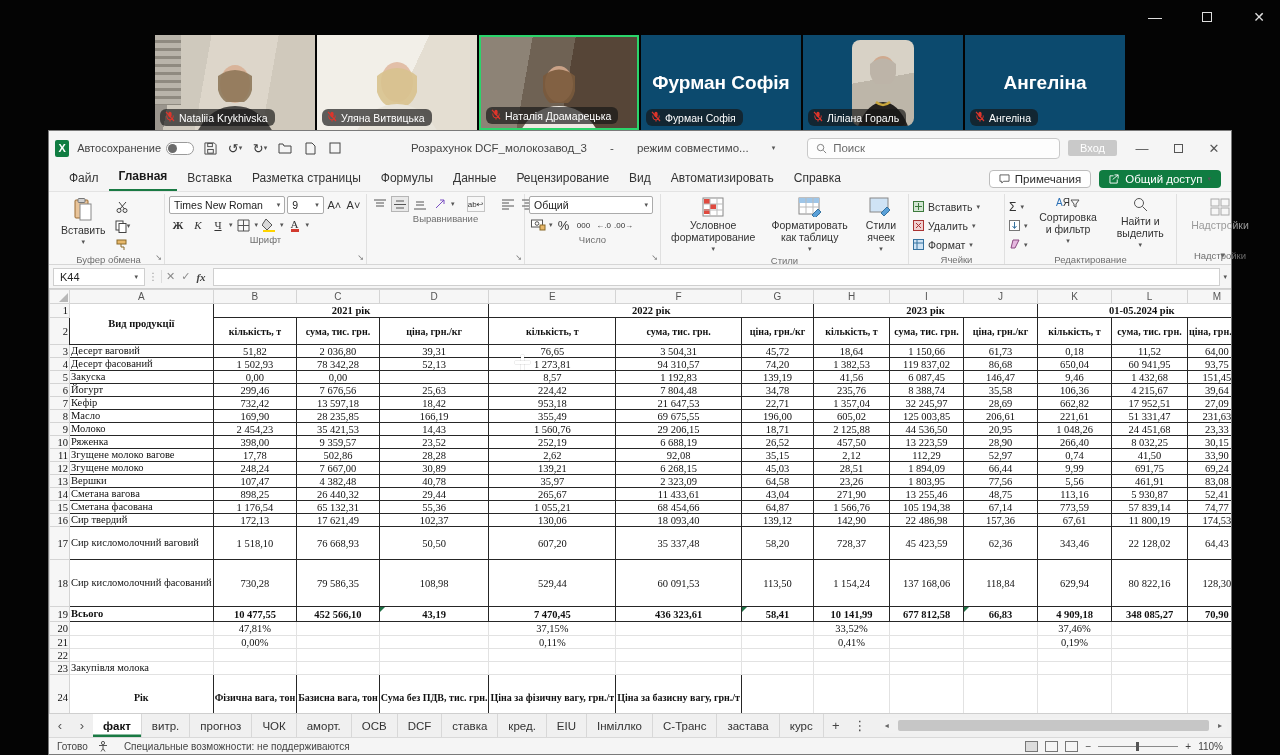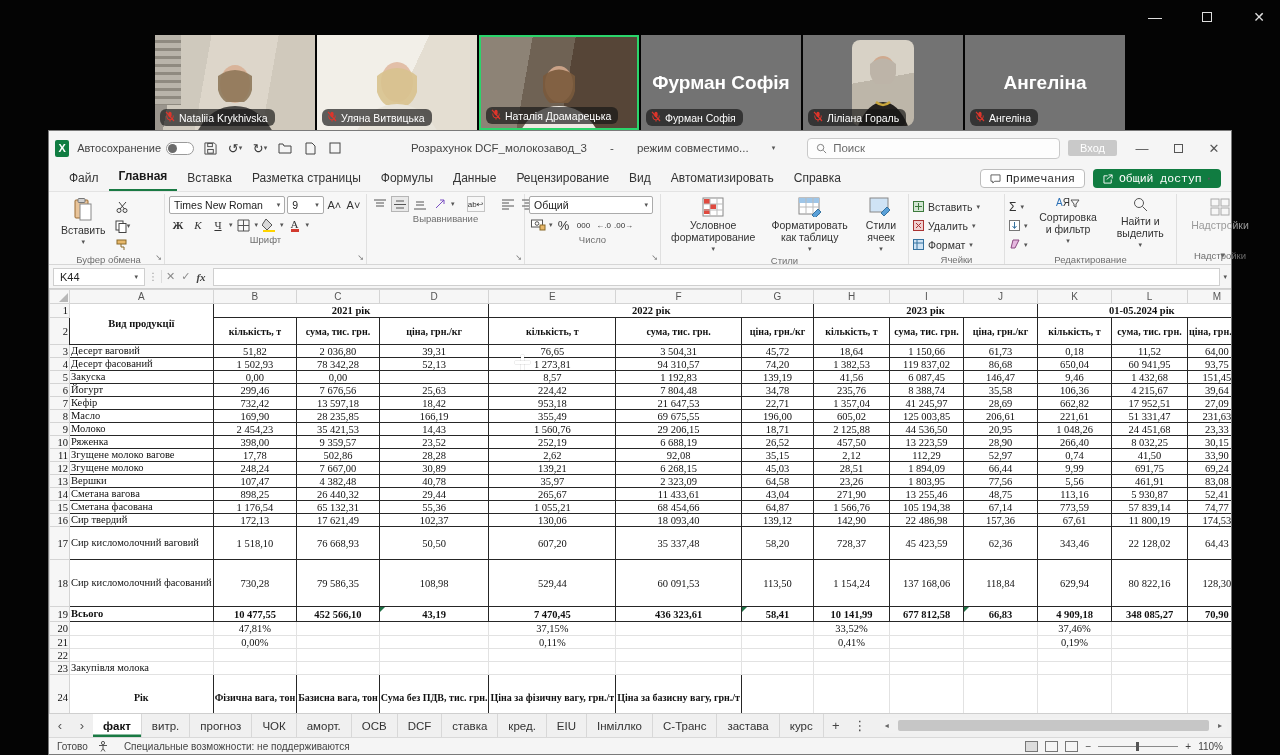--- a/index.html
+++ b/index.html
@@ -6,21 +6,21 @@
   html,body { width:1280px; height:755px; overflow:hidden; background:#000; font-family:"Liberation Sans",sans-serif; }
   .stage { position:relative; width:1280px; height:755px; background:#040404; }
 
   
   .os-controls { position:absolute; top:6px; right:8px; display:flex; gap:26px; color:#ddd; }
   .os-btn { width:26px; height:22px; display:flex; align-items:center; justify-content:center; font-size:14px; cursor:default; }
   .os-box { width:10px; height:10px; border:1.4px solid #ddd; }
 
   
   .video-strip { position:absolute; left:155px; top:35px; display:flex; gap:2px; }
-  .tile { position:relative; width:160px; height:95px; background:#737373; overflow:hidden; flex:none;text-align:right; }
+  .tile { position:relative; width:160px; height:95px; background:#0c4a6e; overflow:hidden; flex:none;text-align:right; }
   .tile.active { border:2px solid #2bd46b; }
   .tile-bg { position:absolute; inset:0; }
   .bg-v0 { background:linear-gradient(100deg,#9a958d 0 14%,#cfc9bd 14% 32%,#ddd6ca 32% 70%,#d0c9bc 70%); }
   .bg-v0::before { content:""; position:absolute; left:0; top:0; width:26px; height:70px;
       background:repeating-linear-gradient(180deg,#b9b4aa 0 5px,#8f8a80 5px 8px); }
   .bg-v1 { background:linear-gradient(115deg,#f2efe8 0 55%,#e4ded2 55%); }
   .bg-v2 { background:linear-gradient(100deg,#8d8376 0 30%,#6f6254 30% 55%,#564537 55%); }
   .sil { position:absolute; left:50%; bottom:-4px; transform:translateX(-50%); }
   .photo { position:absolute; left:50%; top:50%; transform:translate(-50%,-50%); width:62px; height:86px;
       border-radius:8px; background:linear-gradient(170deg,#d8d2c6 0 45%,#bdb6a9 45%); overflow:hidden; }
@@ -47,21 +47,21 @@
       border-radius:4px; display:flex; align-items:center; gap:6px; padding:0 8px; color:#6a6a6a; font-size:11.5px; }
   .tb-right { margin-left:auto; display:flex; align-items:center; gap:14px; }
   .signin { background:#c9c9c9; color:#fff; font-size:11px; padding:2px 12px; border-radius:2px; }
   .xl-win-btn { color:#555; font-size:13px; width:22px; text-align:center; }
   .xl-box { width:9px; height:9px; border:1.2px solid #555; display:inline-block; }
 
   
   .ribbon-tabs { height:26px; flex:none; display:flex; align-items:flex-end; padding:0 10px; gap:0; background:#f5f5f5; }
   .rtab { padding:4px 10px 6px; font-size:12px; color:#333; white-space:nowrap; }
   .rtab.active { font-weight:bold; border-bottom:2.5px solid #1a7a44; color:#1b1b1b; }
-  .tabs-right { margin-left:auto; display:flex; gap:8px; align-items:center; padding-bottom:3px;font-family:Liberation Mono, monospace; }
+  .tabs-right { margin-left:auto; display:flex; gap:8px; align-items:center; padding-bottom:3px; }
   .comments-btn { border:1px solid #bdbdbd; border-radius:4px; background:#fff; padding:2px 9px; font-size:11.5px; display:flex; gap:5px; align-items:center; }
   .share-btn { background:#107c41; color:#fff; border-radius:4px; padding:3px 10px; font-size:11.5px; display:flex; gap:5px; align-items:center; }
 
   
   .ribbon { height:74px; flex:none; background:#f7f7f7; border-top:1px solid #e3e3e3; border-bottom:1px solid #d6d6d6;
       display:flex; padding:2px 4px 0; position:relative; }
   .rgroup { position:relative; display:flex; flex-direction:column; border-right:1px solid #e0e0e0; padding:2px 4px 0; flex:none; }
   .rg-body { flex:1; display:flex; align-items:flex-start; gap:4px; }
   .rg-label { height:15px; text-align:center; font-size:9.5px; color:#6e6e6e; line-height:14px; white-space:nowrap; }
   .launcher { position:absolute; right:2px; bottom:2px; font-size:8px; color:#777; }
@@ -747,21 +747,21 @@
             <tr style="height:13px">
               <td class="rh">7</td>
               <td class="tb name">Кефір</td>
               <td class="tb num">732,42</td>
               <td class="tb num">13 597,18</td>
               <td class="tb num">18,42</td>
               <td class="tb num">953,18</td>
               <td class="tb num">21 647,53</td>
               <td class="tb num">22,71</td>
               <td class="tb num">1 357,04</td>
-              <td class="tb num">41 245,97</td>
+              <td class="tb num">32 245,97</td>
               <td class="tb num">28,69</td>
               <td class="tb num">662,82</td>
               <td class="tb num">17 952,51</td>
               <td class="tb num">27,09</td>
             </tr>
             <tr style="height:13px">
               <td class="rh">8</td>
               <td class="tb name">Масло</td>
               <td class="tb num">169,90</td>
               <td class="tb num">28 235,85</td>

